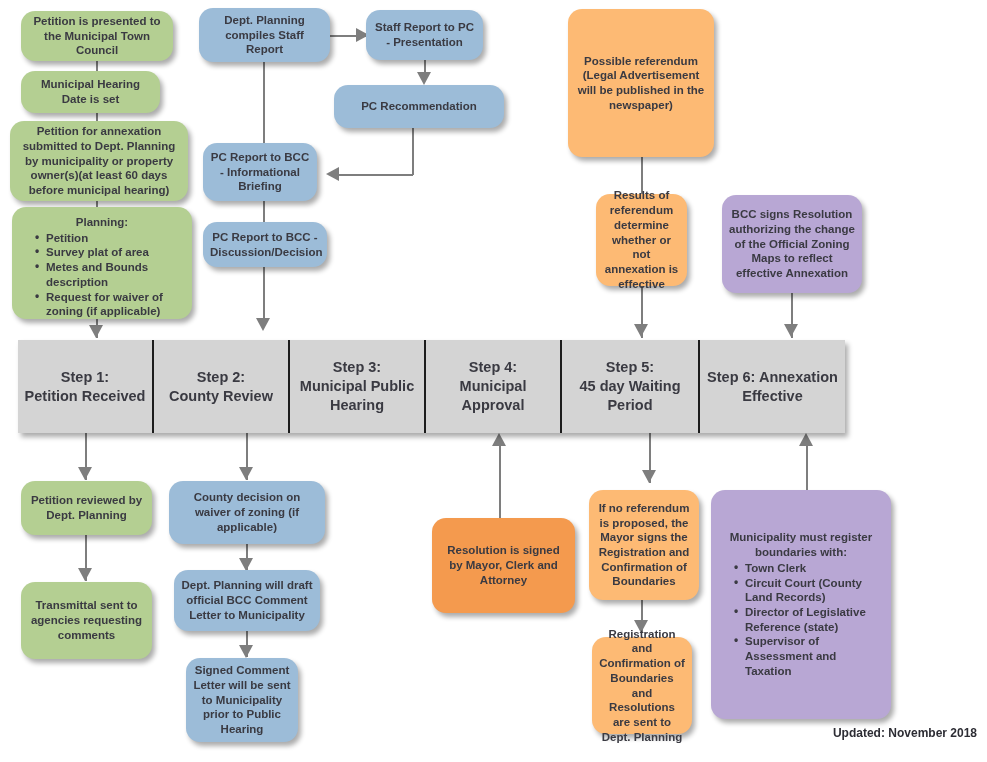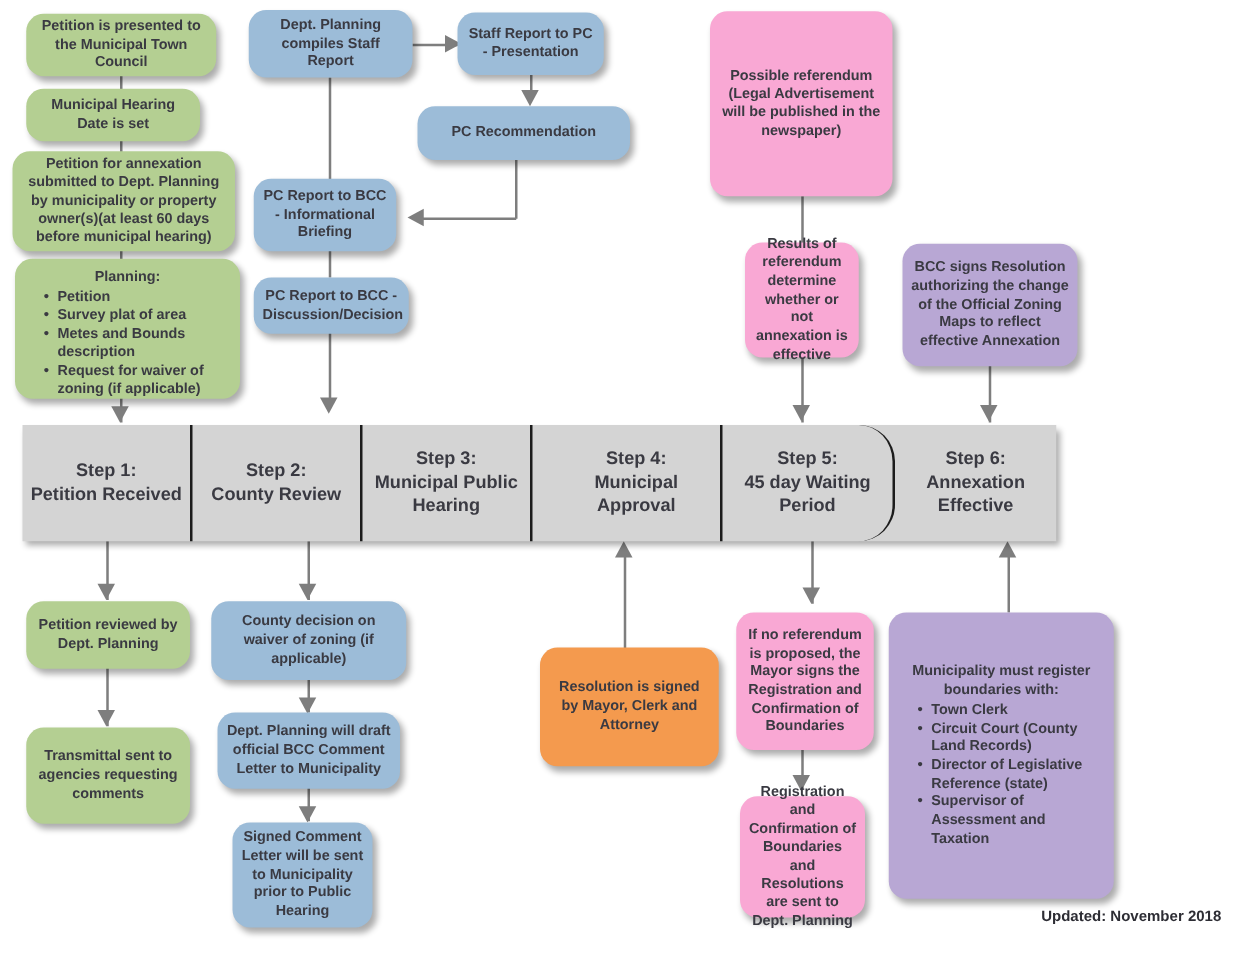--- a/index.html
+++ b/index.html
@@ -27,21 +27,21 @@
     font-size:11.5px;
     line-height:1.28;
     padding:4px 7px;
     color:#3a3a42;
     box-shadow:3px 4px 5px rgba(0,0,0,0.33);
     z-index:3;
   }
   .node .txt{width:100%;white-space:pre-line;}
   .green {background:#b4cf92;}
   .blue  {background:#9cbcd8;}
-  .pink  {background:#f9a8d4;}
+  .pink  {background:#fdba74;}
   .purple{background:#b8a7d4;}
   .orange{background:#f49a4e;}
 
   
   .node.listbox{display:block;padding:8px 10px;}
   .node.listbox .lead{text-align:center;display:block;margin-bottom:1px;}
   .node.listbox ul{
     margin:0;padding:0 0 0 14px;list-style:none;text-align:left;
   }
   .node.listbox li{position:relative;padding-left:10px;margin:0;}
@@ -223,23 +223,23 @@
   </div>
 
   <div id="stepbar">
     <div class="step" style="flex:0 0 136px;">Step 1:
 Petition Received</div>
     <div class="step" style="flex:0 0 136px;">Step 2:
 County Review</div>
     <div class="step" style="flex:0 0 136px;">Step 3:
 Municipal Public
 Hearing</div>
-    <div class="step" style="flex:0 0 136px;margin-left:16px;">Step 4:
+    <div class="step" style="flex:0 0 136px;">Step 4:
 Municipal Approval</div>
-    <div class="step" style="flex:0 0 138px;border-radius:29px;">Step 5:
+    <div class="step" style="flex:0 0 138px;">Step 5:
 45 day Waiting
 Period</div>
     <div class="step" style="flex:1 1 auto;">Step 6: Annexation
 Effective</div>
   </div>
 
   <div class="node green" style="left:21px; top:481px; width:131px; height:54px;">
     <span class="txt">Petition reviewed by Dept. Planning</span>
   </div>
 

